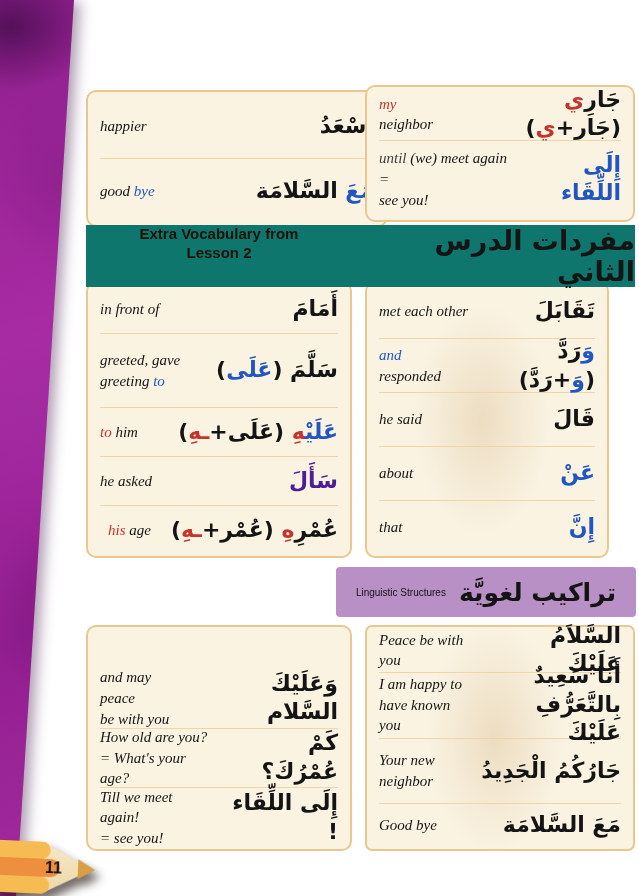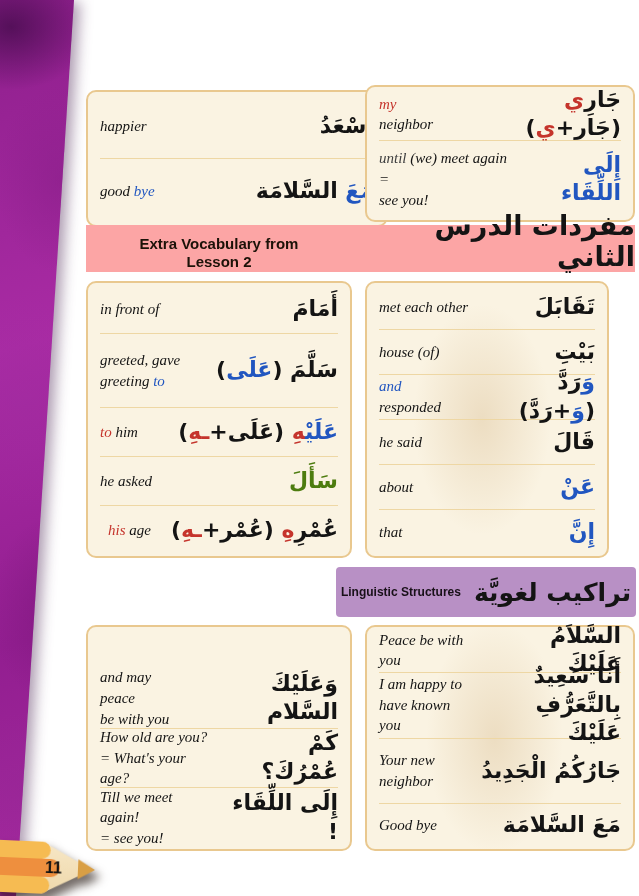--- a/index.html
+++ b/index.html
@@ -21,40 +21,40 @@
   .vbox{position:absolute;background:#faf3e2;border:2px solid #e9c88f;border-radius:10px;
         box-sizing:border-box;display:flex;flex-direction:column;padding:2px 12px;}
   .vbox.ghost::before{content:"";position:absolute;inset:0;border-radius:10px;
         background:radial-gradient(95px 160px at 48% 50%, rgba(205,170,118,0.30), rgba(205,170,118,0) 72%);
         pointer-events:none;}
   .box-top-left   {left:86px;  top:90px;  width:302px; height:137px;}
   .box-top-right  {left:365px; top:85px;  width:270px; height:137px;}
   .box-mid-left   {left:86px;  top:281px; width:266px; height:277px;}
   .box-mid-right  {left:365px; top:281px; width:244px; height:277px;}
   .box-bot-left   {left:86px;  top:625px; width:266px; height:226px;}
-  .box-bot-right  {left:365px; top:625px; width:270px; height:226px;}
+  .box-bot-right  {left:365px; top:625px; width:270px; height:226px;border-radius:7px;}
   .vrow{position:relative;flex:1 1 0;display:flex;justify-content:space-between;align-items:center;
         gap:8px;padding:3px 0;min-height:0;}
   .vrow:not(:last-child){border-bottom:1.5px solid #eed7a4;}
   .en{font-family:"Liberation Serif",serif;font-size:15px;line-height:1.38;color:#141414;
       white-space:pre-line;text-align:left;font-style:italic;}
   .ar{font-family:"DejaVu Sans",sans-serif;font-weight:bold;font-size:22px;line-height:1.3;
       color:#141414;white-space:pre-line;text-align:right;direction:rtl;}
   
-  .band-orange{position:absolute;left:86px;top:225px;width:549px;height:47px;background:#fca5a5;
-               display:flex;align-items:flex-end;z-index:2;}
+  .band-orange{position:absolute;left:86px;top:225px;width:549px;height:62px;background:#0f766e;
+               display:flex;align-items:flex-start;z-index:2;}
   .band-orange .half-en{width:266px;display:flex;align-items:center;justify-content:center;
         font-family:"Liberation Sans",sans-serif;font-weight:bold;font-size:15px;line-height:1.25;
         color:#1c1208;text-align:center;white-space:pre-line;}
   .band-orange .half-ar{flex:1;display:flex;align-items:center;justify-content:center;
         font-family:"DejaVu Sans",sans-serif;font-weight:bold;font-size:27px;color:#141414;direction:rtl;}
   
   .band-purple{position:absolute;left:336px;top:567px;width:300px;height:50px;background:#b890c5;
                border-radius:4px;display:flex;align-items:center;justify-content:center;gap:13px;z-index:2;}
-  .band-purple .ling-en{font-family:"Liberation Sans",sans-serif;font-weight:bold;font-size:12px;color:#181018;}
+  .band-purple .ling-en{font-family:"Liberation Sans",sans-serif;font-weight:normal;font-size:10px;color:#181018;}
   .band-purple .ling-ar{font-family:"DejaVu Sans",sans-serif;font-weight:bold;font-size:25px;color:#141414;direction:rtl;}
   
   .pencil{position:absolute;left:-8px;top:842px;width:114px;height:52px;z-index:6;
           transform:rotate(2.5deg);filter:drop-shadow(6px 7px 5px rgba(25,12,5,0.6));}
   .pencil .wood{position:absolute;left:50px;top:0;width:50px;height:52px;
           clip-path:polygon(0 0,100% 50%,0 100%);
           background:linear-gradient(180deg,#f7e7c6,#eed8ab);}
   .pencil .tip{position:absolute;left:86px;top:16px;width:17px;height:20px;
           clip-path:polygon(0 0,100% 50%,0 100%);background:#d99f45;}
   .pencil .s1{position:absolute;left:0;top:0;width:58px;height:17px;background:#f6bb52;border-radius:0 10px 10px 0;}
@@ -109,35 +109,31 @@
         <div class="en"><span style="color: rgb(20, 20, 20);">greeted, gave
 greeting </span><span style="color: rgb(33, 86, 192);">to</span></div>
         <div class="ar" dir="rtl"><span style="color: rgb(20, 20, 20);">سَلَّمَ (</span><span style="color: rgb(33, 86, 192);">عَلَى</span><span style="color: rgb(20, 20, 20);">)</span></div>
       </div>
       <div class="vrow">
         <div class="en"><span style="color: rgb(197, 52, 44);">to</span><span style="color: rgb(20, 20, 20);"> him</span></div>
         <div class="ar" dir="rtl"><span style="color: rgb(33, 86, 192);">عَلَيْ</span><span style="color: rgb(197, 52, 44);">هِ</span><span style="color: rgb(20, 20, 20);"> (عَلَى+</span><span style="color: rgb(197, 52, 44);">ـهِ</span><span style="color: rgb(20, 20, 20);">)</span></div>
       </div>
       <div class="vrow">
         <div class="en"><span style="color: rgb(20, 20, 20);">he asked</span></div>
-        <div class="ar" dir="rtl"><span style="color: #4d7c0f;">سَأَلَ</span></div>
+        <div class="ar" dir="rtl"><span style="color: #4c1d95;">سَأَلَ</span></div>
       </div>
       <div class="vrow">
         <div class="en"><span style="color: rgb(197, 52, 44); margin-left: 8px;">his</span><span style="color: rgb(20, 20, 20);"> age</span></div>
         <div class="ar" dir="rtl"><span style="color: rgb(20, 20, 20);">عُمْرِ</span><span style="color: rgb(197, 52, 44);">هِ</span><span style="color: rgb(20, 20, 20);"> (عُمْر+</span><span style="color: rgb(197, 52, 44);">ـهِ</span><span style="color: rgb(20, 20, 20);">)</span></div>
       </div>
     </div>
   <div class="vbox box-mid-right ghost">
       <div class="vrow">
         <div class="en"><span style="color: rgb(20, 20, 20);">met each other</span></div>
         <div class="ar" dir="rtl"><span style="color: rgb(20, 20, 20);">تَقَابَلَ</span></div>
-      </div>
-      <div class="vrow">
-        <div class="en"><span style="color: rgb(20, 20, 20);">house (of)</span></div>
-        <div class="ar" dir="rtl"><span style="color: rgb(20, 20, 20);">بَيْتِ</span></div>
       </div>
       <div class="vrow">
         <div class="en"><span style="color: rgb(33, 86, 192);">and</span><span style="color: rgb(20, 20, 20);"> responded</span></div>
         <div class="ar" dir="rtl"><span style="color: rgb(33, 86, 192);">وَ</span><span style="color: rgb(20, 20, 20);">رَدَّ (</span><span style="color: rgb(33, 86, 192);">وَ</span><span style="color: rgb(20, 20, 20);">+رَدَّ)</span></div>
       </div>
       <div class="vrow">
         <div class="en"><span style="color: rgb(20, 20, 20);">he said</span></div>
         <div class="ar" dir="rtl"><span style="color: rgb(20, 20, 20);">قَالَ</span></div>
       </div>
       <div class="vrow">

